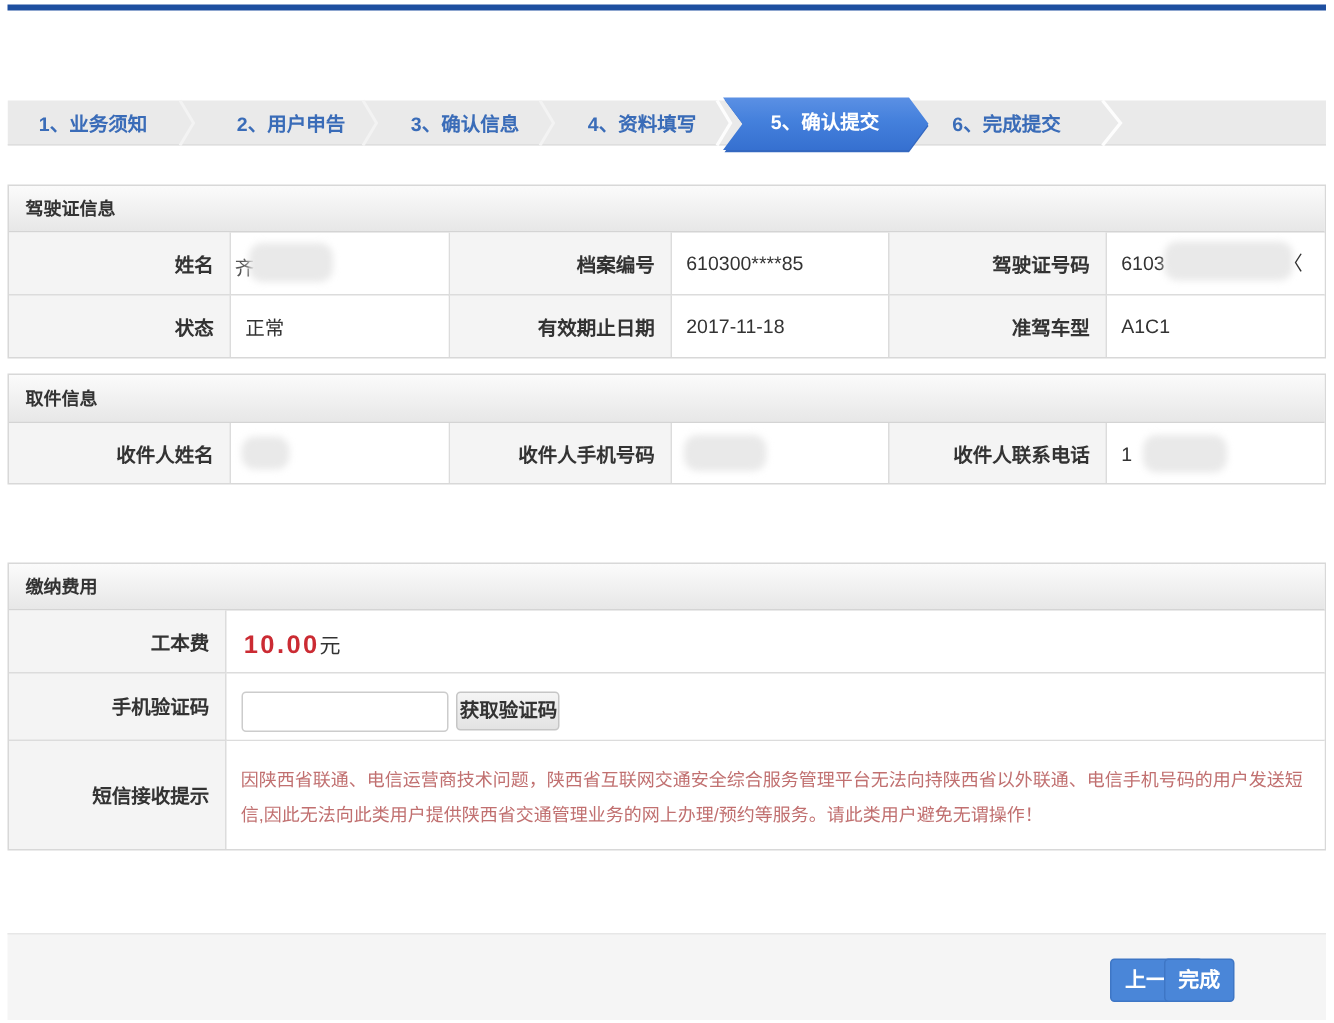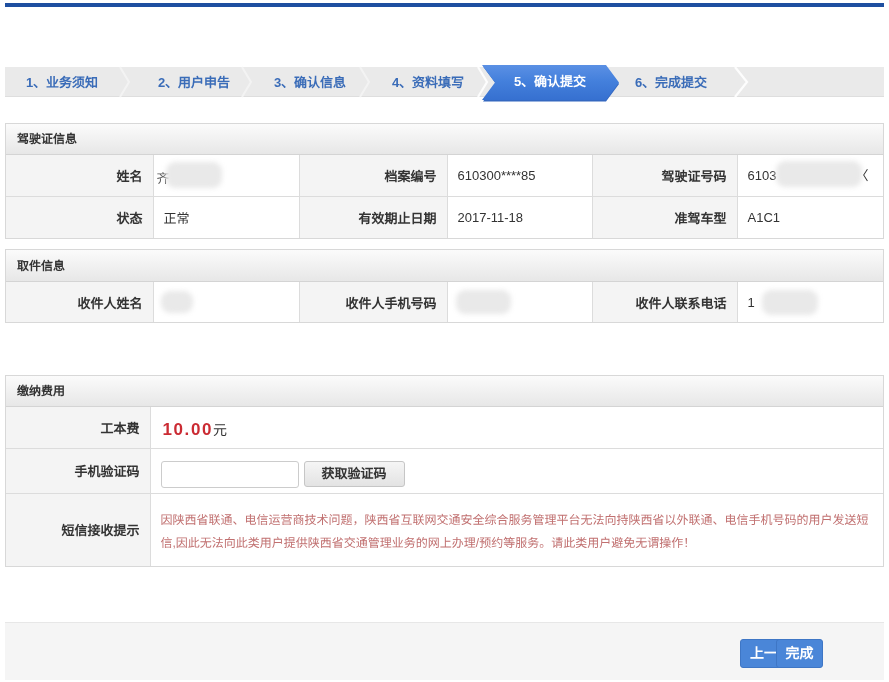--- a/index.html
+++ b/index.html
@@ -40,23 +40,23 @@
 #sec2 { top:249px; }
 #sec2 .hd { height:32px; line-height:32px; }
 #sec3 { top:375px; }
 .smudge { position:absolute; background:#e9e9e9; border-radius:9px; filter:blur(2.5px); }
 
 
 .fee { font-size:17px; font-weight:bold; color:#cb2b33; letter-spacing:1.6px; position:relative; top:2.5px; margin-left:2px; }
 .fee small { font-size:14px; font-weight:normal; color:#333; letter-spacing:0; }
 #codeinput { position:absolute; left:10px; top:12px; width:138px; height:27px;
   border:1px solid #ccc; border-radius:3px; background:#fff; }
-#codebtn { position:absolute; left:153px; top:12px; width:101px; height:26px;
+#codebtn { position:absolute; left:153px; top:12px; width:69px; height:26px;
   background:linear-gradient(#f5f5f5,#e3e3e3); border:1px solid #c6c6c6; border-radius:3px;
-  font-size:13px; font-weight:bold; color:#333; text-align:center; line-height:24px; }
+  font-size:13px; font-weight:bold; color:#333; text-align:right; line-height:24px; }
 table.grid td.redmsg { color:#c17070; font-size:12px; vertical-align:top; padding-top:15px; }
 .redmsg div { white-space:nowrap; line-height:23.5px; font-size:12px; }
 
 
 #footer { left:5px; top:622px; width:879px; height:58px; background:#f5f5f5; border-top:1px solid #e7e7e7; }
 .bluebtn { position:absolute; background:#4a86d8; border:1px solid #3e76c5; border-radius:3px;
   color:#fff; font-size:14px; font-weight:bold; text-align:center; line-height:27px; top:16px; height:29px; }
 #btnprev { left:699px; width:62px;margin-left:36px; }
 #btndone { left:771px; width:47px; }
 </style>

